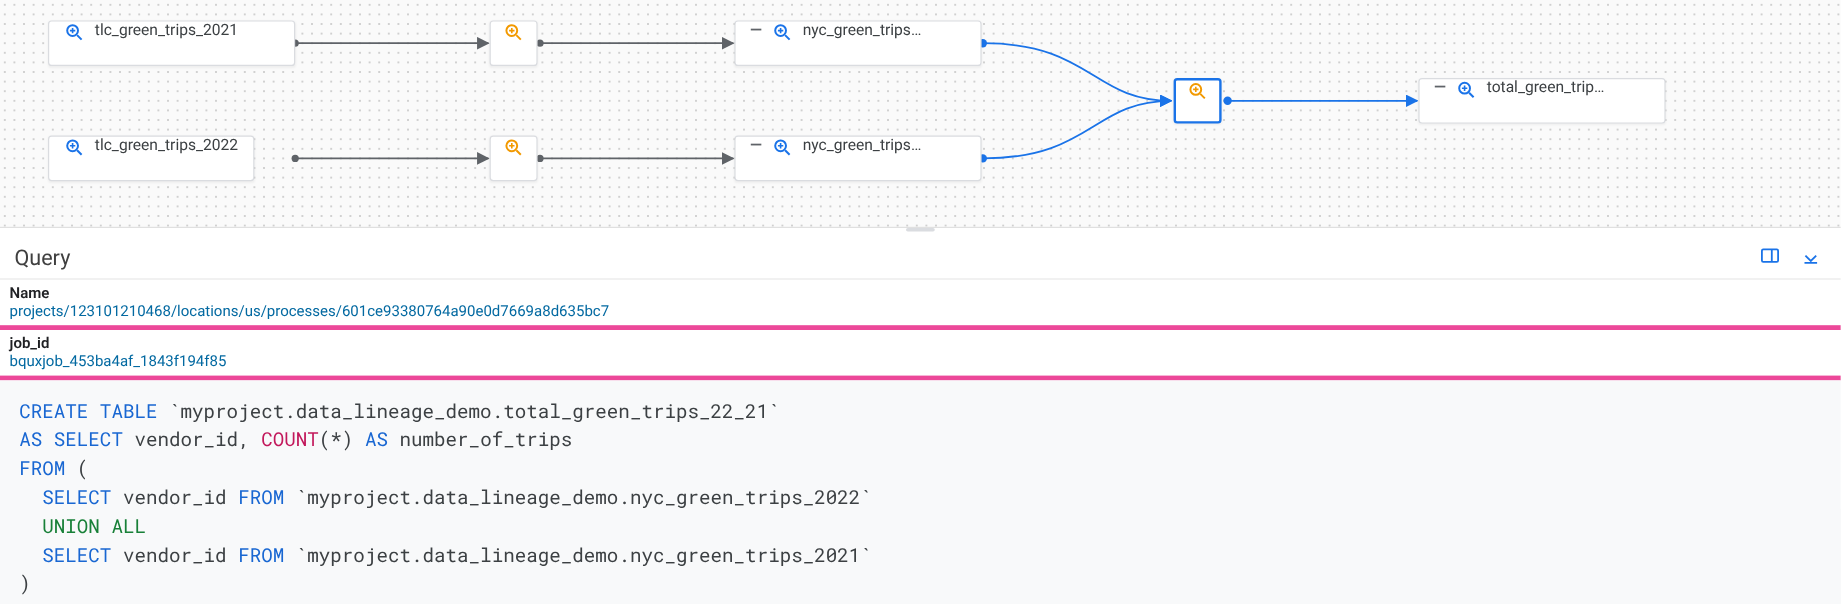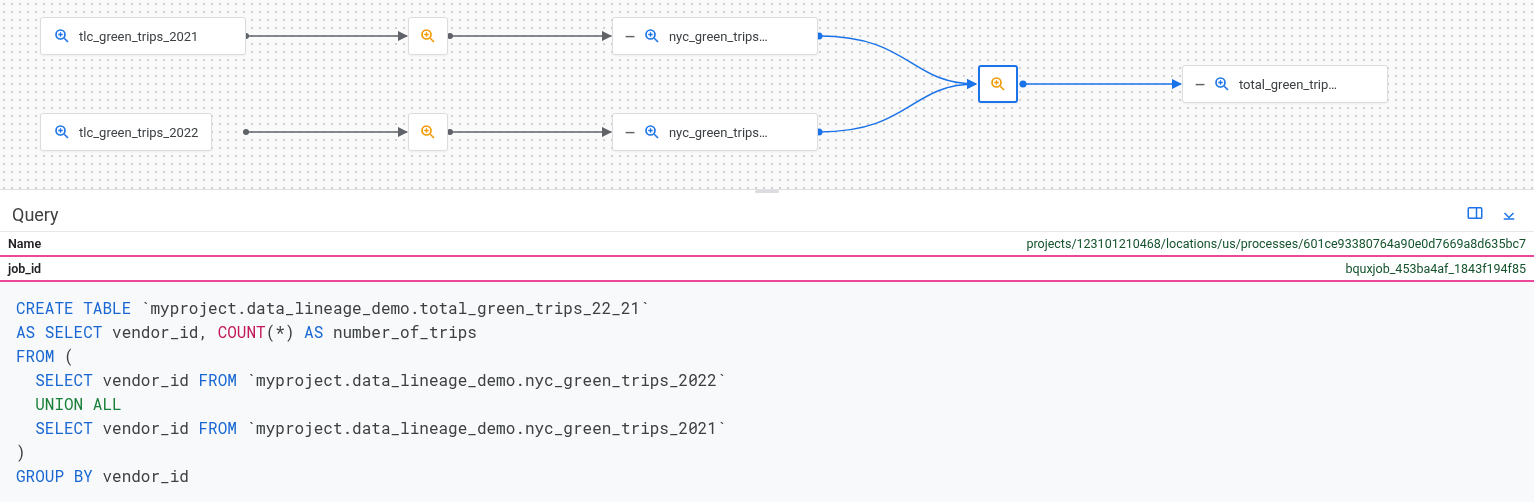--- a/index.html
+++ b/index.html
@@ -11,21 +11,21 @@
     height: 190px;
     background-image: radial-gradient(circle, #d0d0d0 1px, transparent 1px);
     background-size: 8px 8px;
     background-color: #fafafa;
     border-bottom: 1px solid #e0e0e0;
   }
   
   .node {
     position: absolute;
     display: flex;
-    align-items: center;
+    align-items: flex-start;
     background: #fff;
     border: 1px solid #dadce0;
     border-radius: 3px;
     height: 38px;
     padding: 0 12px;
     gap: 8px;
     white-space: nowrap;
     overflow: hidden;
     box-shadow: 0 1px 2px rgba(0,0,0,0.05);
   }
@@ -72,23 +72,23 @@
     gap: 24px;
     padding: 0 12px;
     border-bottom: 1px solid #e8e8e8;
     font-size: 13px;
     font-weight: 500;
   }
   .tab { padding: 12px 4px 10px; color: #5f6368; cursor: pointer; letter-spacing: 0.3px; border-bottom: 2px solid transparent;}
   .tab.active { color: #1a73e8; border-bottom: 2px solid #1a73e8; }
   
   .kv { width: 100%; }
-  .kv-row { display: flex; border-bottom: 2px solid #ec4899; padding: 4px 8px; font-size: 12.5px; }
+  .kv-row { display: flex; border-bottom: 4px solid #ec4899; padding: 4px 8px; font-size: 12.5px; flex-direction: column; }
   .kv-key { width: 140px; font-weight: 600; color: #202124; }
-  .kv-val { color: #14532d; flex: 1; text-align: right; }
+  .kv-val { color: #0369a1; flex: 1; }
   
   .sql {
     background: #f8f9fa;
     padding: 14px 16px;
     font-family: 'Roboto Mono', Menlo, Consolas, monospace;
     font-size: 16px;
     line-height: 1.5;
     white-space: pre;
     color: #3c4043;
   }

